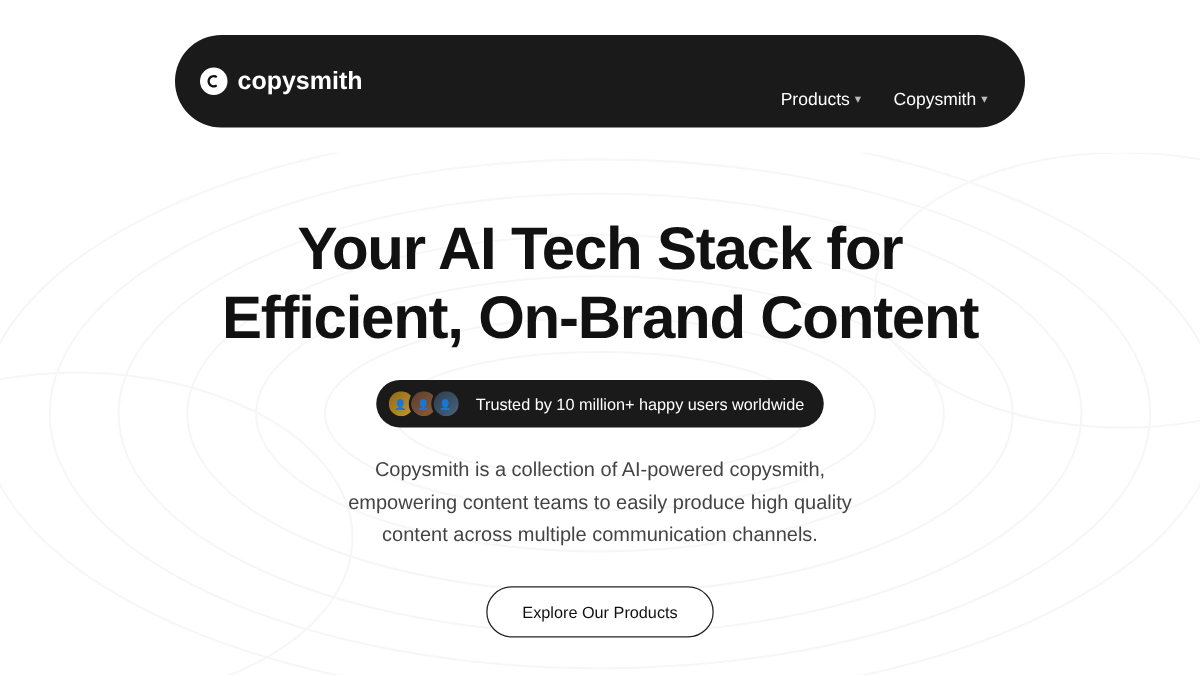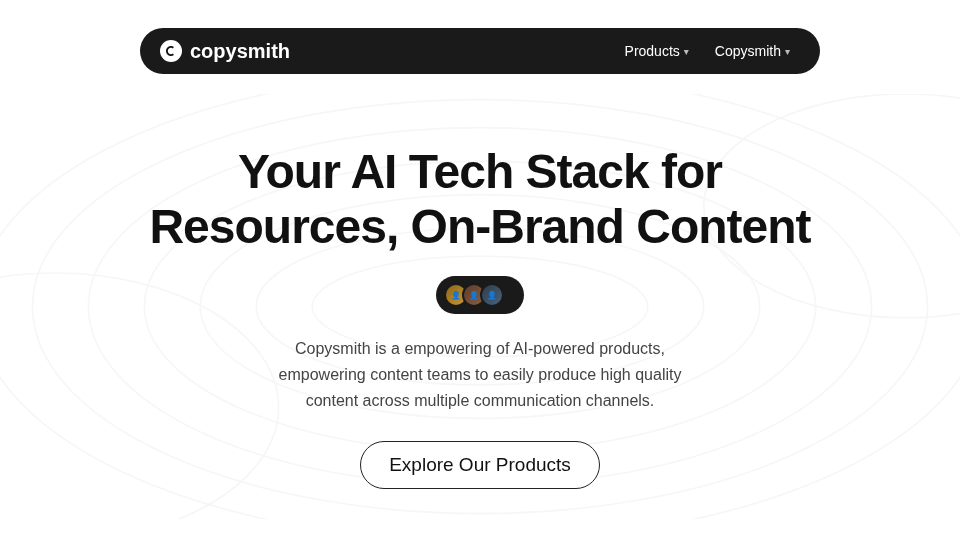--- a/index.html
+++ b/index.html
@@ -47,20 +47,21 @@
     }
     .nav-link {
       color: #fff;
       font-size: 14px;
       display: flex;
       align-items: center;
       gap: 4px;
       padding: 5px 10px;
       border-radius: 20px;
       cursor: pointer;
+      margin-top: 28px;
     }
     .chevron {
       font-size: 10px;
       opacity: 0.7;
     }
 
     
     .hero {
       text-align: center;
       padding: 50px 20px 30px;
@@ -119,21 +120,21 @@
       max-width: 420px;
       margin: 0 auto 28px;
     }
     .cta-button {
       display: inline-block;
       padding: 12px 28px;
       border: 1.5px solid #222;
       border-radius: 50px;
       background: #fff;
       color: #111;
-      font-size: 19px;
+      font-size: 13px;
       font-weight: 500;
       cursor: pointer;
       transition: background 0.2s;
     }
 
     
     .bg-lines {
       position: absolute;
       top: 0; left: 0; width: 100%; height: 100%;
       opacity: 0.07;
@@ -177,28 +178,29 @@
       <ellipse cx="480" cy="190" rx="400" ry="185"></ellipse>
       <ellipse cx="480" cy="190" rx="450" ry="210"></ellipse>
       <ellipse cx="100" cy="280" rx="200" ry="120"></ellipse>
       <ellipse cx="860" cy="100" rx="180" ry="100"></ellipse>
     </g>
   </svg>
 
   <div class="hero-content">
     <h1>
       <span>Your AI Tech Stack for</span><br>
-      <span>Resources, On-Brand Content</span>
+      <span>Efficient, On-Brand Content</span>
     </h1>
 
     <div class="trust-badge">
       <div class="trust-avatars">
         <div class="avatar-circle avatar-1">👤</div>
         <div class="avatar-circle avatar-2">👤</div>
         <div class="avatar-circle avatar-3">👤</div>
       </div>
+      <span>Trusted by 10 million+ happy users worldwide</span>
     </div>
 
-    <p class="hero-desc">Copysmith is a empowering of AI-powered products, empowering content teams to easily produce high quality content across multiple communication channels.</p>
+    <p class="hero-desc">Copysmith is a collection of AI-powered copysmith, empowering content teams to easily produce high quality content across multiple communication channels.</p>
 
     <button class="cta-button">Explore Our Products</button>
   </div>
 </section>
 
 </body></html>

